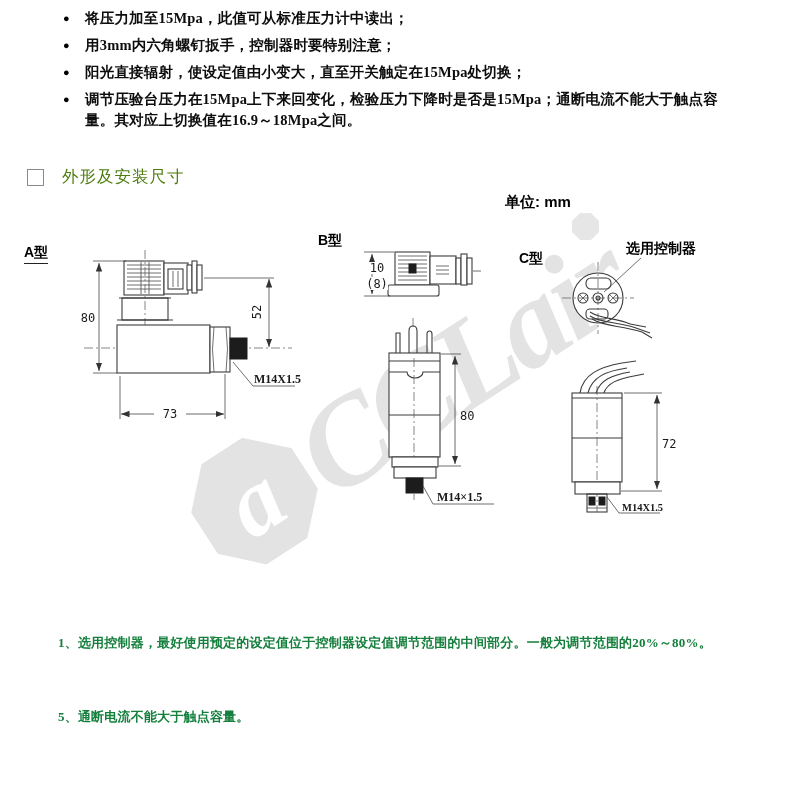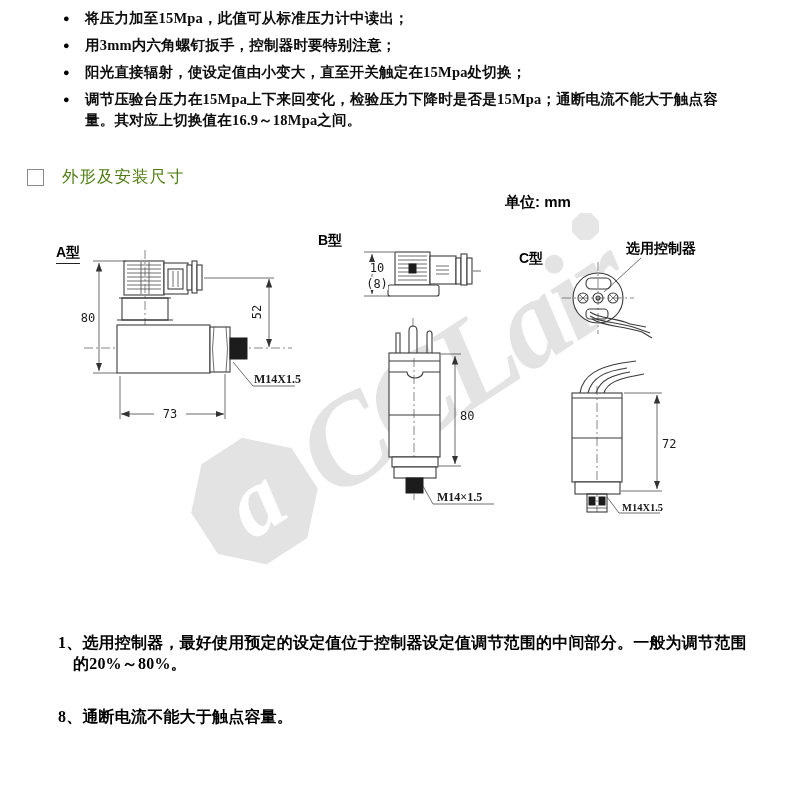--- a/index.html
+++ b/index.html
@@ -12,22 +12,22 @@
   .bullet-text{flex:1;letter-spacing:0.2px;}
   .sec-head{position:absolute;display:flex;align-items:center;}
   .sec-box{width:15px;height:15px;border:1.5px solid #8a8a8a;background:#fff;margin-right:18px;}
   .sec-title{font-family:"Liberation Sans", sans-serif;font-weight:400;font-size:16.5px;
              color:#4d7c0f;letter-spacing:1px;text-align:center;}
   .unit-label{position:absolute;left:505px;top:169px;font-family:"Liberation Sans", sans-serif;
               font-weight:700;font-size:15px;color:#000;margin-top:24px;}
   .type-label{position:absolute;font-family:"Liberation Sans", sans-serif;font-weight:700;
               font-size:14px;color:#000;}
   .type-label.u{border-bottom:1.5px solid #222;padding-bottom:1px;}
-  .adj-item{position:absolute;left:45px;width:676px;font-size:16px;line-height:21px;
-            font-weight:600;color:#000000;padding-left:28px;text-indent:-15px;letter-spacing:0.2px;}
+  .adj-item{position:absolute;left:45px;width:676px;font-size:13px;line-height:21px;
+            font-weight:600;color:#15803d;padding-left:28px;text-indent:-15px;letter-spacing:0.2px;}
   
   .watermark{position:absolute;left:110px;top:250px;width:600px;height:300px;z-index:0;
              transform:rotate(-33deg);transform-origin:50% 50%;display:flex;align-items:center;
              justify-content:center;pointer-events:none;}
   .wm-badge{width:120px;height:120px;background:#e3e3e3;color:#fff;display:flex;align-items:center;
             justify-content:center;font-size:95px;font-weight:700;font-style:italic;
             clip-path:polygon(30% 0,70% 0,100% 30%,100% 70%,70% 100%,30% 100%,0 70%,0 30%);
             font-family:"Liberation Serif", serif;margin-right:6px;}
   .wm-text{font-family:"Liberation Serif", serif;font-weight:700;font-style:italic;
            font-size:125px;color:#e3e3e3;letter-spacing:-4px;}
@@ -72,21 +72,21 @@
     <span class="bullet-mark">●</span>
     <span class="bullet-text" style="max-width:650px">调节压验台压力在15Mpa上下来回变化，检验压力下降时是否是15Mpa；通断电流不能大于触点容量。其对应上切换值在16.9～18Mpa之间。</span>
   </div>
 
   <div class="sec-head" style="left:27px;top:166px">
     <span class="sec-box"></span>
     <span class="sec-title">外形及安装尺寸</span>
   </div>
   <div class="unit-label">单位: mm</div>
 
-  <div class="type-label u" style="left:56px;top:244px">A型</div>
+  <div class="type-label u" style="left:24px;top:244px">A型</div>
   <div class="type-label" style="left:318px;top:232px">B型</div>
   <div class="type-label" style="left:519px;top:250px">C型</div>
   <div class="type-label" style="left:626px;top:240px">选用控制器</div>
 
   <svg class="draw" width="790" height="803" viewBox="0 0 790 803">
     <defs>
       <marker id="ar" markerUnits="userSpaceOnUse" markerWidth="10" markerHeight="8" refX="8.5" refY="4" orient="auto">
         <path d="M0,0.8 L8.5,4 L0,7.2 z" fill="#333"></path>
       </marker>
       <marker id="arS" markerUnits="userSpaceOnUse" markerWidth="10" markerHeight="8" refX="0.5" refY="4" orient="auto">
@@ -288,15 +288,15 @@
 
       <g>
         <polyline class="thin" points="607,497 619,513 660,513"></polyline>
         <text class="thrtxt" x="622" y="511" style="font-size:10.5px">M14X1.5</text>
       </g>
     </g>
   </svg>
 
 
   <div class="adj-item z2" style="top:632px">1、选用控制器，最好使用预定的设定值位于控制器设定值调节范围的中间部分。一般为调节范围的20%～80%。</div>
-  <div class="adj-item z2" style="top:706px">8、通断电流不能大于触点容量。</div>
+  <div class="adj-item z2" style="top:706px">5、通断电流不能大于触点容量。</div>
 
 </div>
 
 </body></html>

